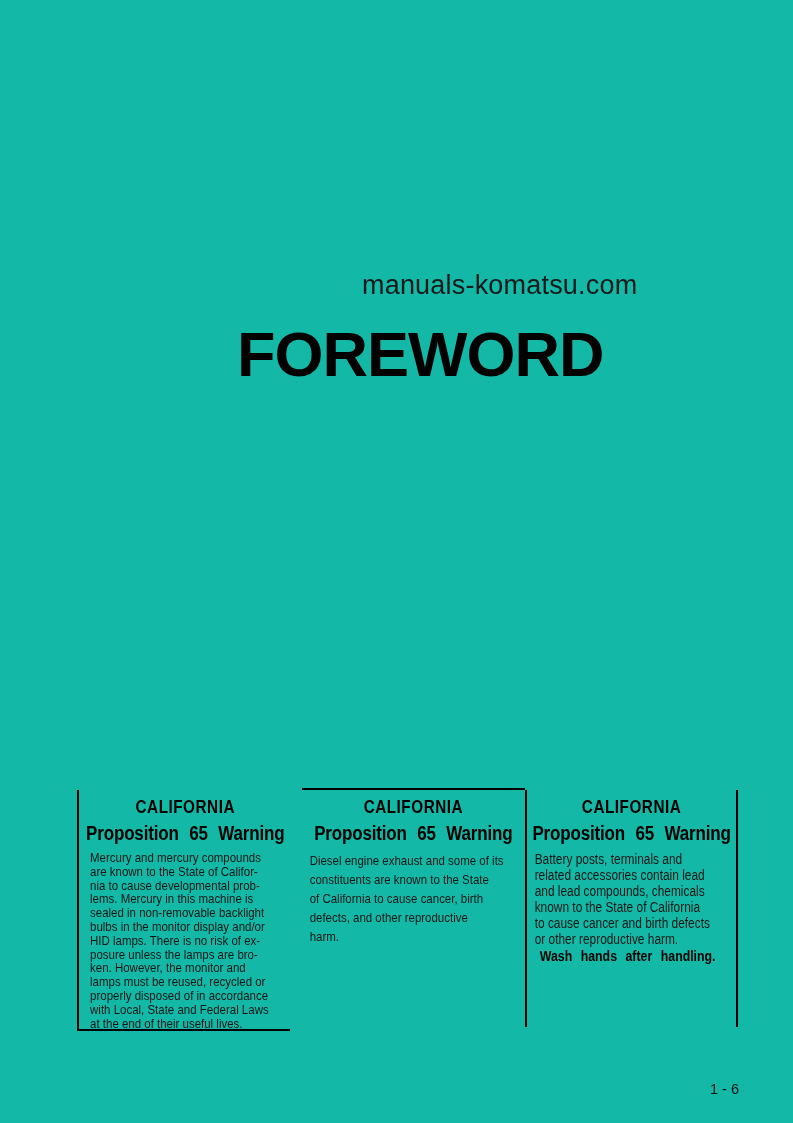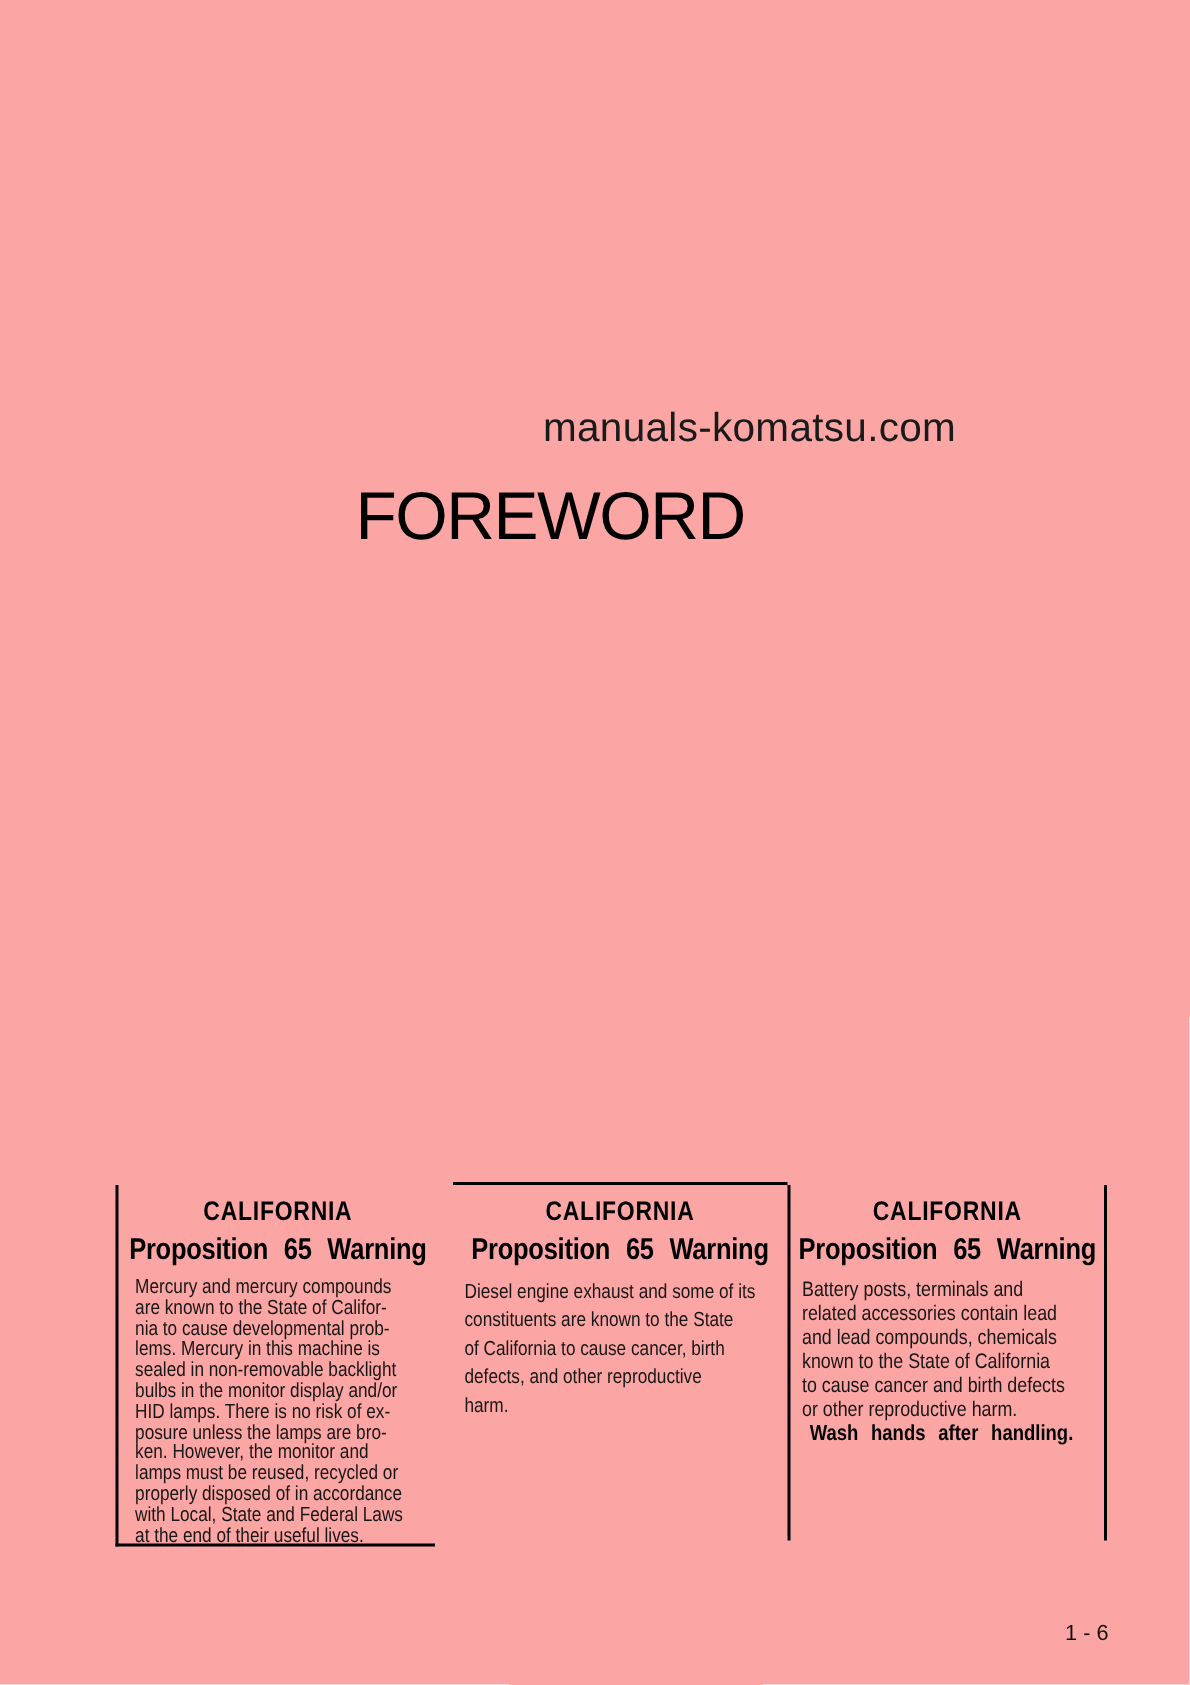--- a/index.html
+++ b/index.html
@@ -1,40 +1,40 @@
 <!DOCTYPE html>
 <html><head>
 <meta charset="utf-8">
 <style>
   html, body { margin: 0; padding: 0; background: #ffffff; }
   .page {
     position: relative;
     width: 793px;
     height: 1123px;
-    background: #fca5a5;
+    background: #14b8a6;
     font-family: "Liberation Sans", sans-serif;
     color: #000;
     overflow: hidden;
   }
   .watermark {
     position: absolute;
     left: 362px;
     top: 270px;
     font-size: 27px;
     font-weight: 400;
     color: #1a1a1a;
     letter-spacing: 0.2px;
     white-space: nowrap;
   }
   .doc-title {
     position: absolute;
     left: 237px;
     top: 318px;
-    font-size: 45px;
-    font-weight: 400;
+    font-size: 63px;
+    font-weight: 700;
     color: #000;
     letter-spacing: -1px;
     white-space: nowrap;
   }
   .wbox {
     position: absolute;
     box-sizing: border-box;
     overflow: visible;
   }
   .box1 {

